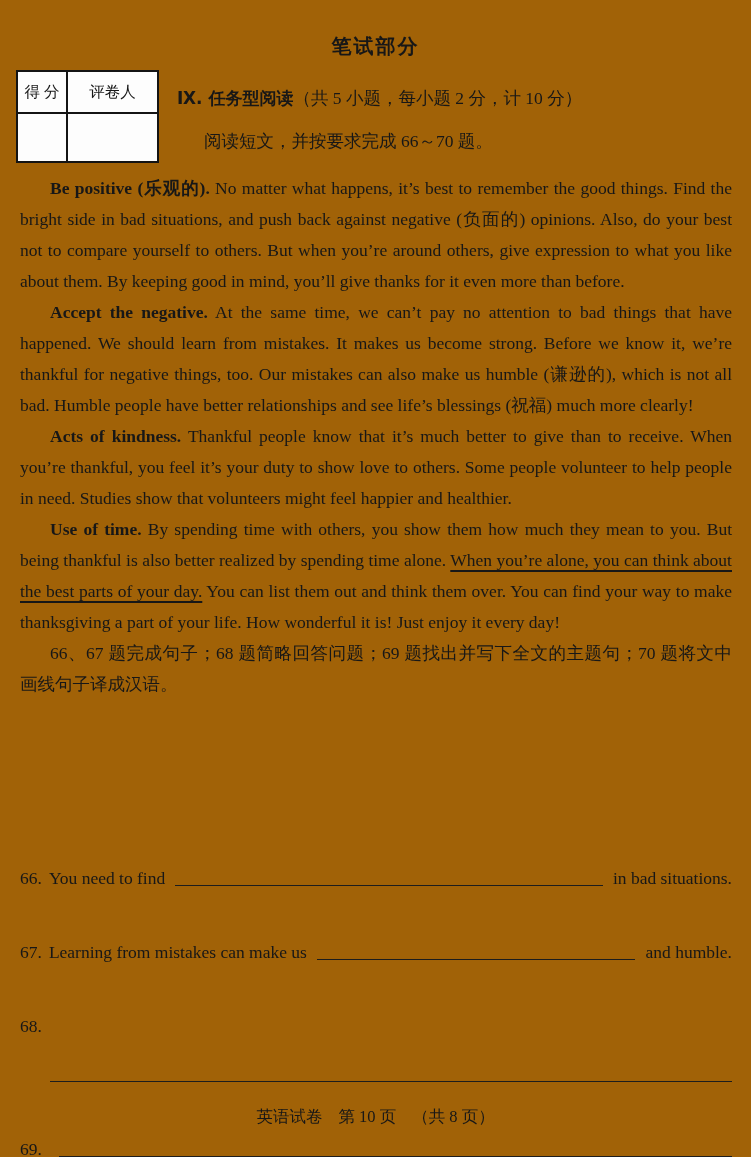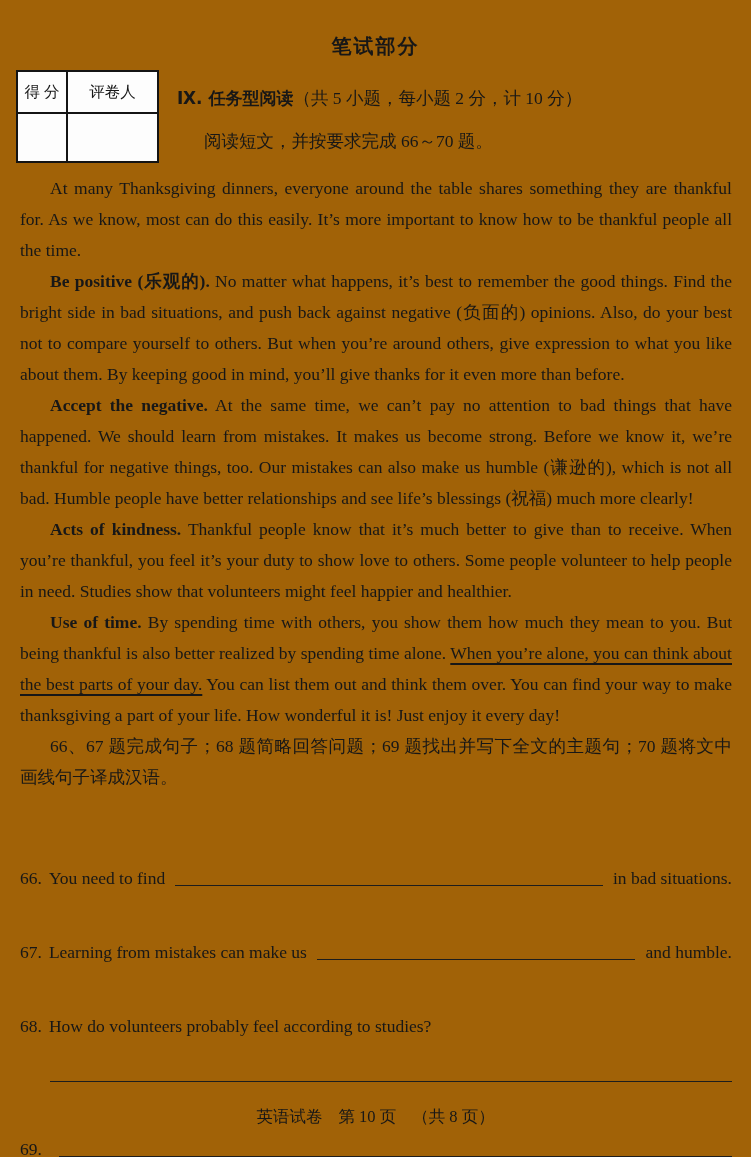--- a/index.html
+++ b/index.html
@@ -100,21 +100,20 @@
     <div class="sb-cell sb-col1"></div>
     <div class="sb-cell"></div>
   </div>
 
   <div class="section-heading">
     <span class="sec-bold">Ⅸ. 任务型阅读</span><span>（共 5 小题，每小题 2 分，计 10 分）</span>
   </div>
   <div class="section-subtitle">阅读短文，并按要求完成 66～70 题。</div>
 
   <div class="passage">
-    <p><span>At many Thanksgiving dinners, everyone around the table shares something they are thankful for. As we know, most can do this easily. It’s more important to know how to be thankful people all the time.</span></p>
     <p><b>Be positive (乐观的).</b><span> No matter what happens, it’s best to remember the good things. Find the bright side in bad situations, and push back against negative (负面的) opinions. Also, do your best not to compare yourself to others. But when you’re around others, give expression to what you like about them. By keeping good in mind, you’ll give thanks for it even more than before.</span></p>
     <p><b>Accept the negative.</b><span> At the same time, we can’t pay no attention to bad things that have happened. We should learn from mistakes. It makes us become strong. Before we know it, we’re thankful for negative things, too. Our mistakes can also make us humble (谦逊的), which is not all bad. Humble people have better relationships and see life’s blessings (祝福) much more clearly!</span></p>
     <p><b>Acts of kindness.</b><span> Thankful people know that it’s much better to give than to receive. When you’re thankful, you feel it’s your duty to show love to others. Some people volunteer to help people in need. Studies show that volunteers might feel happier and healthier.</span></p>
     <p><b>Use of time.</b><span> By spending time with others, you show them how much they mean to you. But being thankful is also better realized by spending time alone. </span><span class="u">When you’re alone, you can think about the best parts of your day.</span><span> You can list them out and think them over. You can find your way to make thanksgiving a part of your life. How wonderful it is! Just enjoy it every day!</span></p>
     <p>66、67 题完成句子；68 题简略回答问题；69 题找出并写下全文的主题句；70 题将文中画线句子译成汉语。</p>
   </div>
 
   <div class="questions">
 
     <div class="q-row">
@@ -126,21 +125,20 @@
 
     <div class="q-row">
       <span class="q-num">67.</span>
       <span class="q-text">Learning from mistakes can make us</span>
       <span class="q-blank"></span>
       <span class="q-text">and humble.</span>
     </div>
 
     <div class="q-row">
       <span class="q-num">68.</span>
-      <span class="q-text">How do volunteers probably feel according to studies?</span>
     </div>
 
     <div class="answer-line"></div>
 
     <div class="q-row mt28">
       <span class="q-num">69.</span>
       <span class="q-blank tail"></span>
     </div>
 
 

